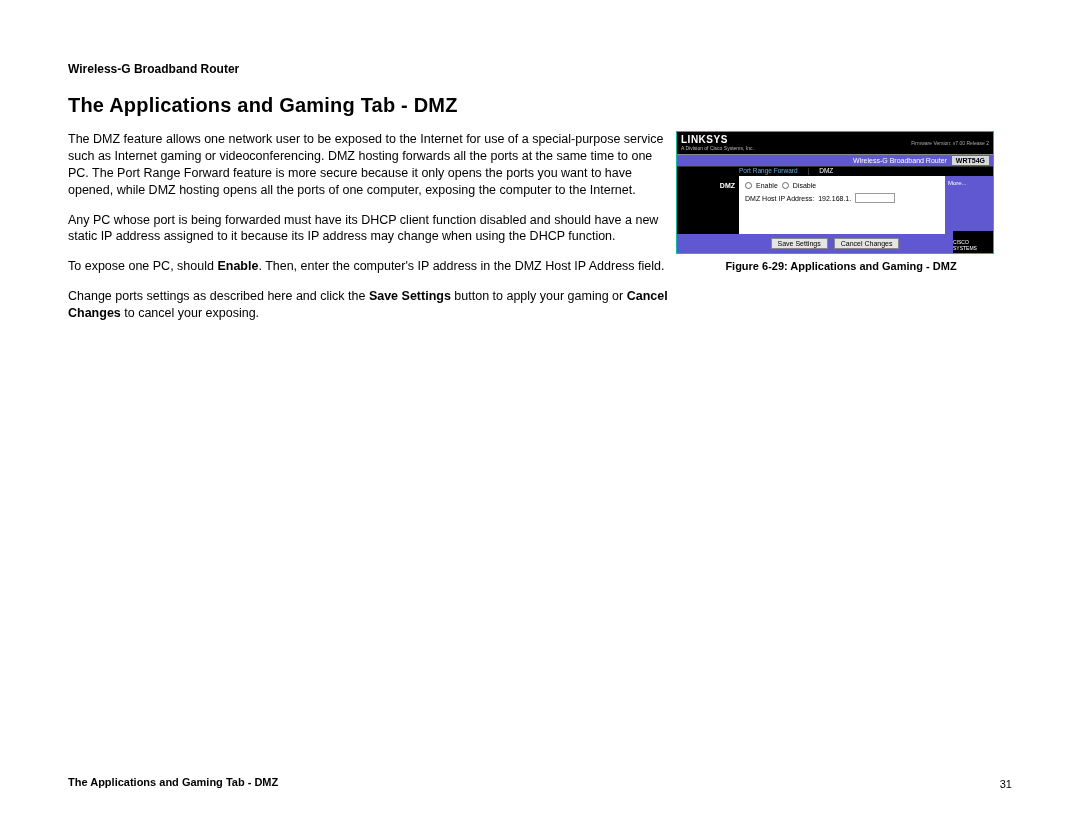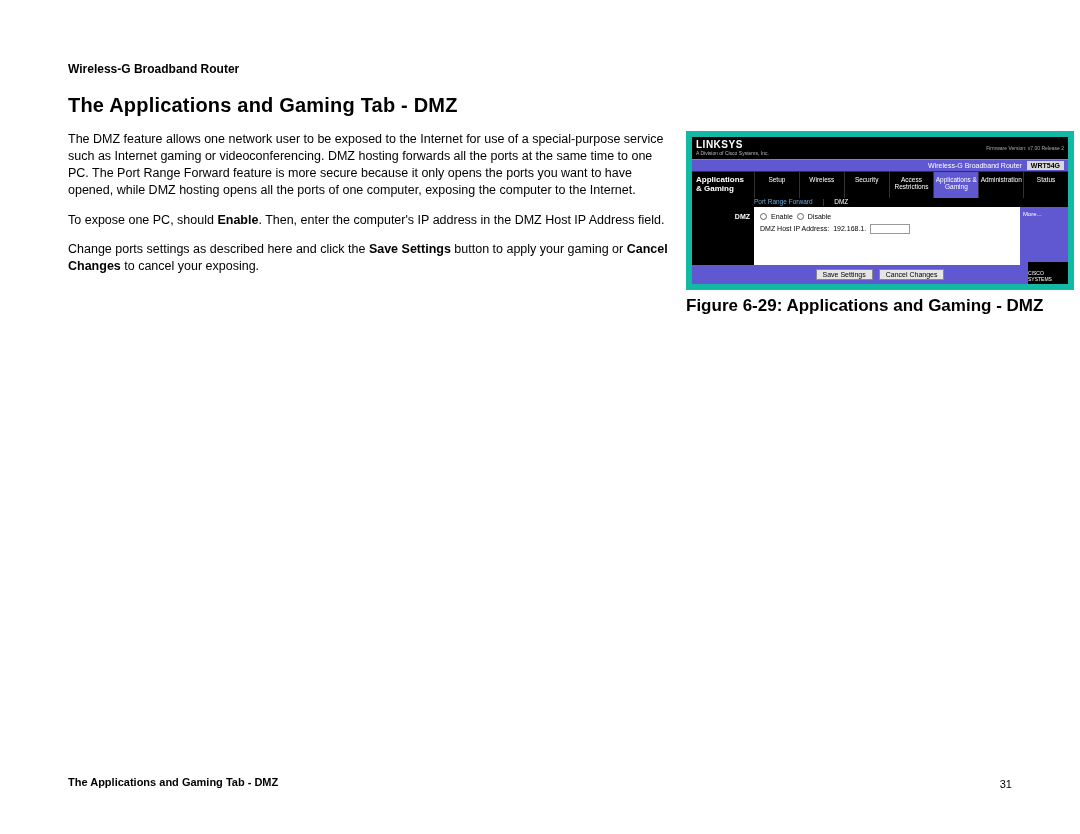--- a/index.html
+++ b/index.html
@@ -1,28 +1,28 @@
 <!DOCTYPE html>
 <html><head>
 <meta charset="utf-8">
 <style>
   * { box-sizing: border-box; margin: 0; padding: 0; }
   html, body { width: 1080px; height: 834px; background: #ffffff; font-family: Arial, Helvetica, sans-serif; color: #000; }
   .page { position: relative; width: 1080px; height: 834px; padding: 50px 68px 20px 68px; margin-top: 12px; }
   .header-product { font-size: 12px; font-weight: bold; margin-bottom: 18px; }
   .section-title { font-size: 20px; font-weight: bold; margin-bottom: 14px; letter-spacing: 0.2px; }
-  .content-row { display: flex; gap: 18px; }
+  .content-row { display: flex; gap: 8px; }
   .text-col { flex: 0 0 600px; font-size: 12.5px; line-height: 1.35; }
   .text-col p { margin-bottom: 13px; }
   .figure-col { flex: 0 0 330px; }
-  .figure-caption { font-size: 17px; font-weight: bold; text-align: left; margin-top: 6px; }
+  .figure-caption { font-size: 11px; font-weight: bold; text-align: center; margin-top: 6px; }
   b { font-weight: bold; }
 
   
-  .router-ui { width: 388px; border: 6px solid #14b8a6; background: #000000; font-size: 8px; }
+  .router-ui { width: 318px; border: 1px solid #14b8a6; background: #000000; font-size: 8px; }
   .rui-top { display: flex; align-items: center; justify-content: space-between; background: #000; color: #fff; padding: 2px 4px; height: 22px; }
   .rui-logo { font-weight: bold; font-size: 10px; letter-spacing: 0.5px; line-height: 1; }
   .rui-sublogo { font-size: 5px; color: #bbb; }
   .rui-fw { font-size: 5px; color: #aaa; }
   .rui-modelbar { background: #6058d0; color: #fff; text-align: right; padding: 2px 4px; font-size: 7px; border-top: 1px solid #888; border-bottom: 1px solid #333; }
   .rui-modelbar .modelname { background: #d8d8d8; color: #000; padding: 1px 4px; margin-left: 3px; font-weight: bold; }
   .rui-tabbar { display: flex; background: #000; color: #fff; }
   .rui-sidelabel { width: 62px; background: #000; color: #fff; font-size: 8px; font-weight: bold; padding: 4px 4px; line-height: 1.1; }
   .rui-tabs { flex: 1; display: flex; }
   .rui-tab { flex: 1; text-align: center; font-size: 6.5px; padding: 4px 1px; border-left: 1px solid #333; line-height: 1.1; }
@@ -52,52 +52,41 @@
 
 <div class="page">
 
   <div class="header-product">Wireless-G Broadband Router</div>
 
   <h1 class="section-title">The Applications and Gaming Tab - DMZ</h1>
 
   <div class="content-row">
     <div class="text-col">
       <p>The DMZ feature allows one network user to be exposed to the Internet for use of a special-purpose service such as Internet gaming or videoconferencing. DMZ hosting forwards all the ports at the same time to one PC. The Port Range Forward feature is more secure because it only opens the ports you want to have opened, while DMZ hosting opens all the ports of one computer, exposing the computer to the Internet.</p>
+      <p>Any PC whose port is being forwarded must have its DHCP client function disabled and should have a new static IP address assigned to it because its IP address may change when using the DHCP function.</p>
       <p>
         <span>To expose one PC, should </span><b>Enable</b><span>. Then, enter the computer's IP address in the DMZ Host IP Address field.</span>
       </p>
       <p>
         <span>Change ports settings as described here and click the </span><b>Save Settings</b><span> button to apply your gaming or </span><b>Cancel Changes</b><span> to cancel your exposing.</span>
       </p>
     </div>
 
     <div class="figure-col">
       <div class="router-ui">
         <div class="rui-top">
           <div>
             <div class="rui-logo">LINKSYS</div>
             <div class="rui-sublogo">A Division of Cisco Systems, Inc.</div>
           </div>
           <div class="rui-fw">Firmware Version: v7.00 Release 2</div>
         </div>
         <div class="rui-modelbar">
           <span>Wireless-G Broadband Router</span>
           <span class="modelname">WRT54G</span>
-        </div>
-        <div class="rui-tabbar">
-          <div class="rui-sidelabel">Applications &amp; Gaming</div>
-          <div class="rui-tabs">
-            <div class="rui-tab">Setup</div>
-            <div class="rui-tab">Wireless</div>
-            <div class="rui-tab">Security</div>
-            <div class="rui-tab">Access Restrictions</div>
-            <div class="rui-tab active">Applications &amp; Gaming</div>
-            <div class="rui-tab">Administration</div>
-            <div class="rui-tab">Status</div>
-          </div>
         </div>
         <div class="rui-sub">
           <span>Port Range Forward</span>
           <span class="sep">|</span>
           <span class="cur">DMZ</span>
         </div>
         <div class="rui-body">
           <div class="rui-body-label">DMZ</div>
           <div class="rui-body-main">
             <div class="rui-row">

